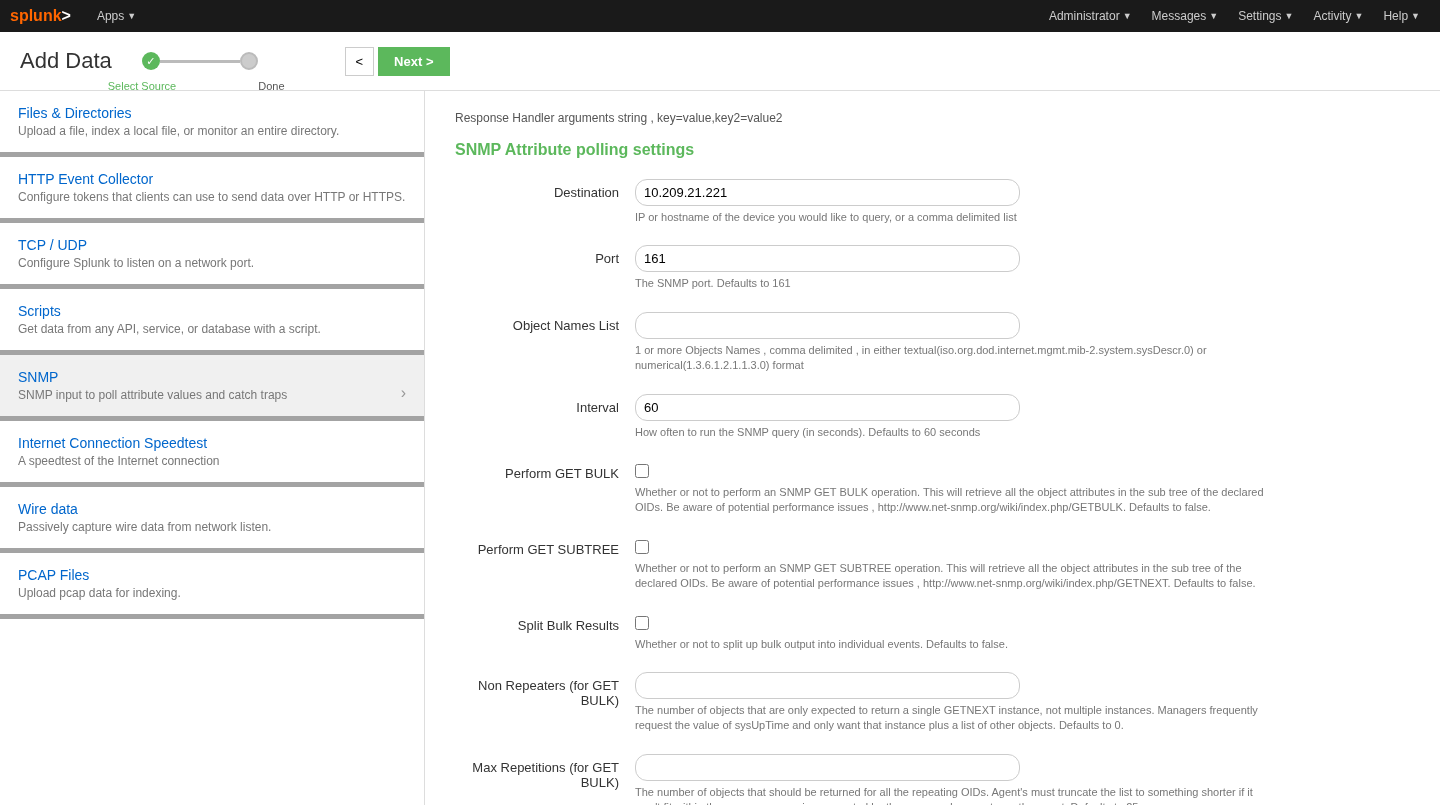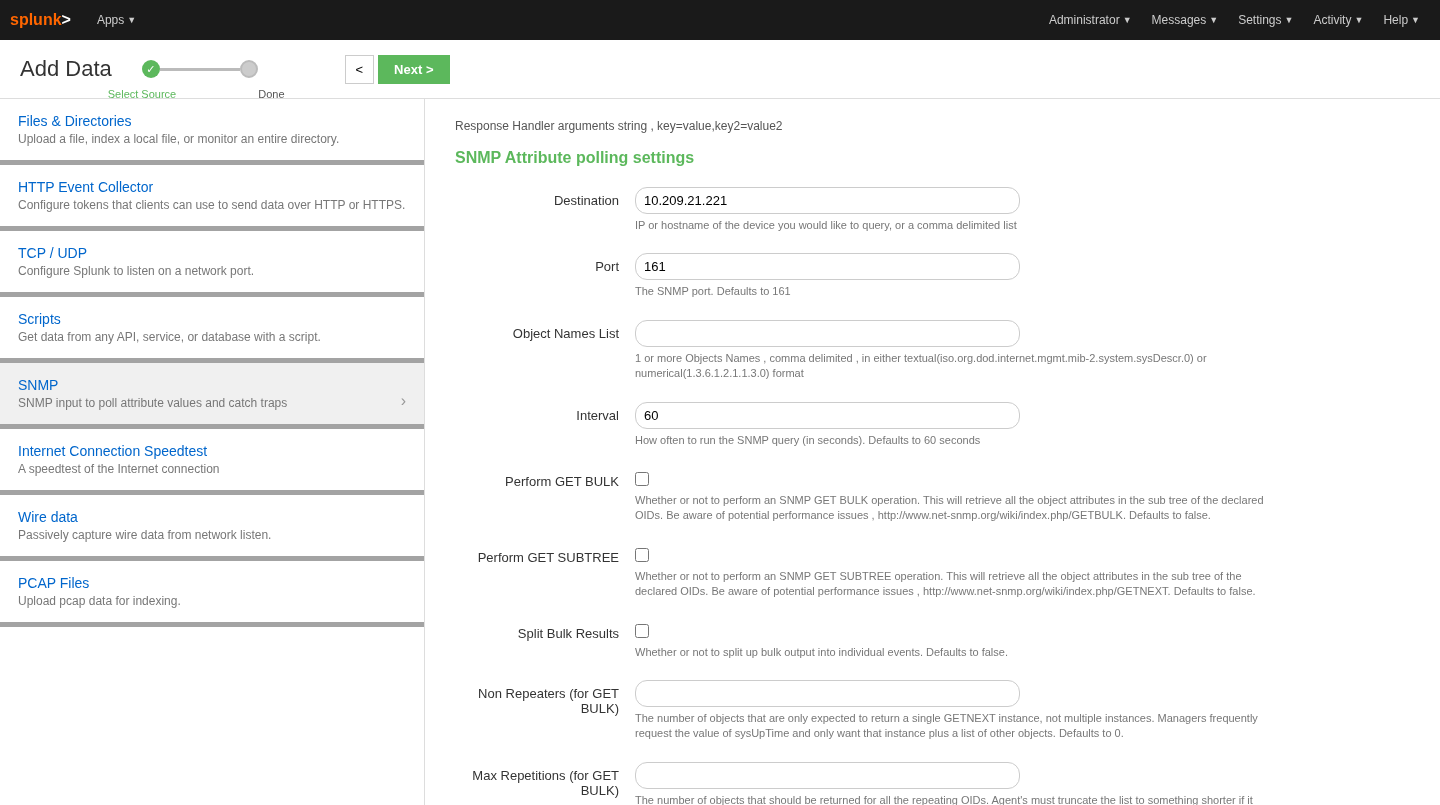--- a/index.html
+++ b/index.html
@@ -1,21 +1,21 @@
 <!DOCTYPE html>
 <html><head>
   <meta charset="utf-8">
   <style>
     * { box-sizing: border-box; margin: 0; padding: 0; }
     body { font-family: Arial, sans-serif; font-size: 13px; background: #f5f5f5; color: #333; }
 
     
     .topnav {
       background: #1a1a1a;
-      height: 40px;
+      height: 32px;
       display: flex;
       align-items: center;
       padding: 0 10px;
       justify-content: space-between;
     }
     .topnav-left { display: flex; align-items: center; gap: 0; }
     .splunk-logo {
       color: #ff6600;
       font-weight: bold;
       font-size: 16px;

